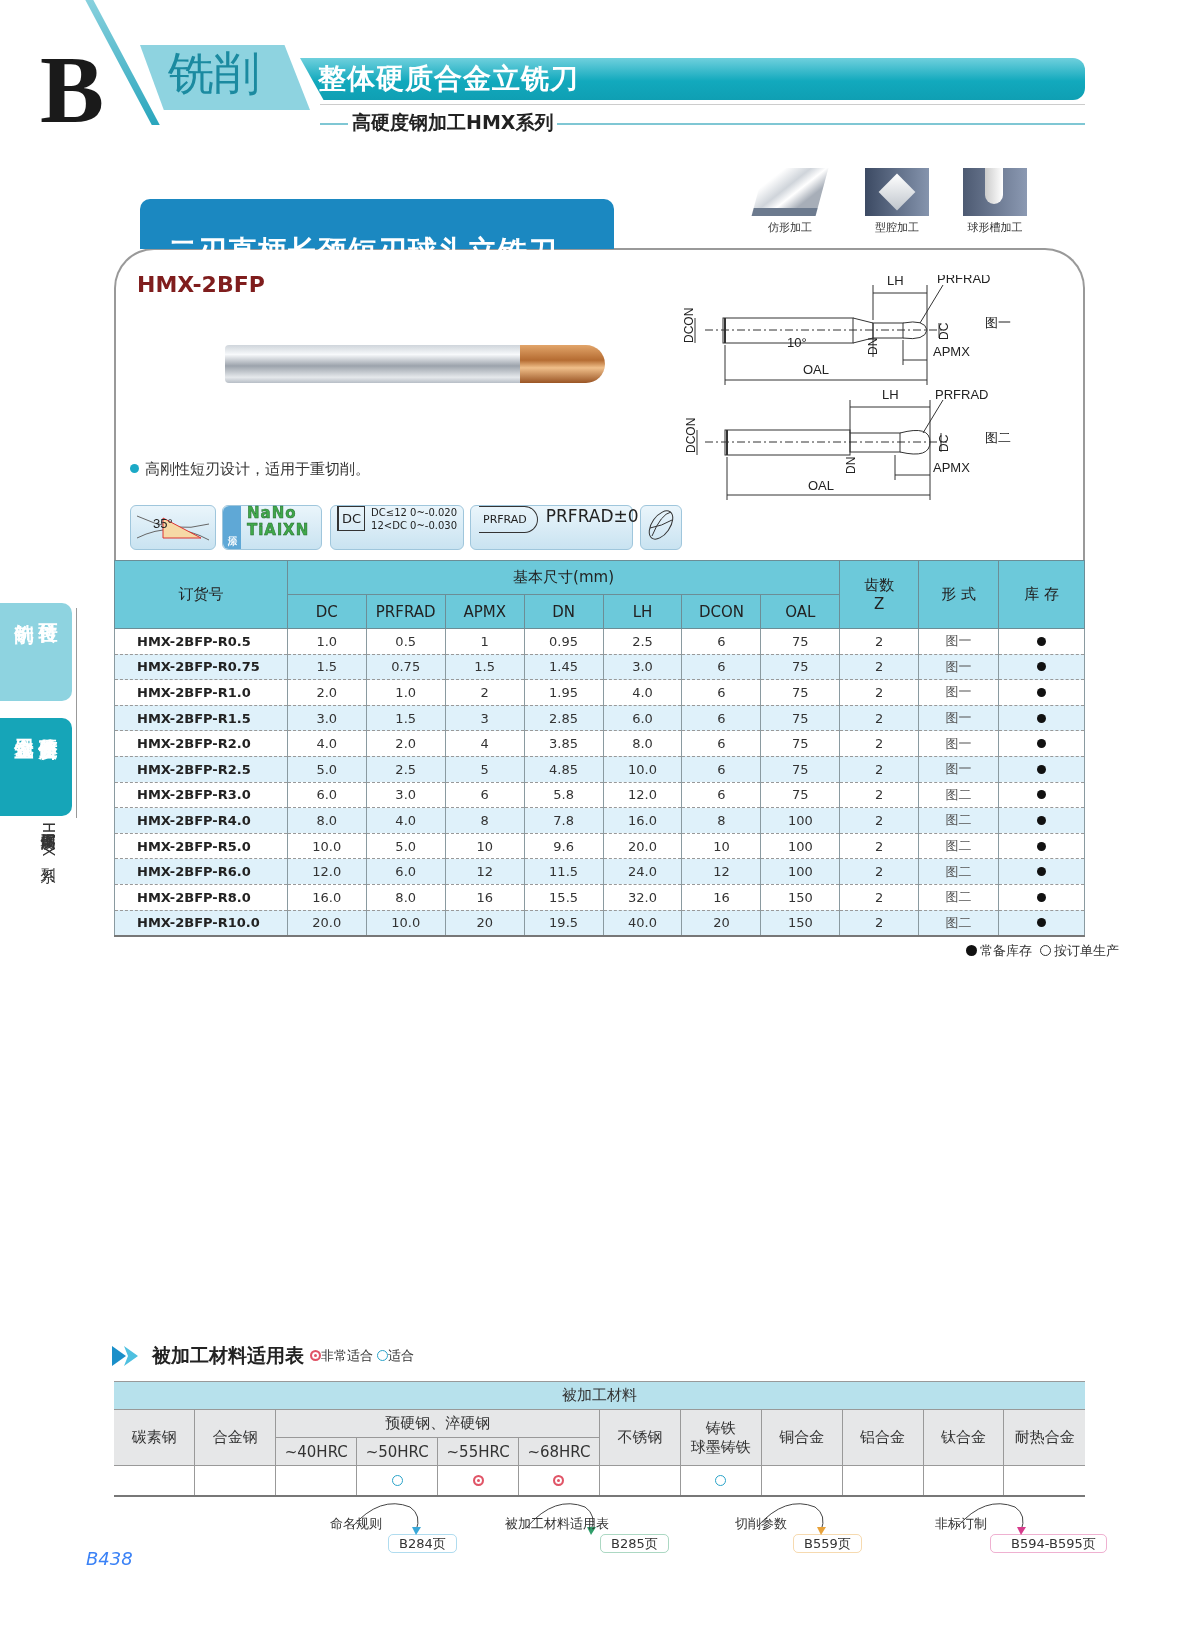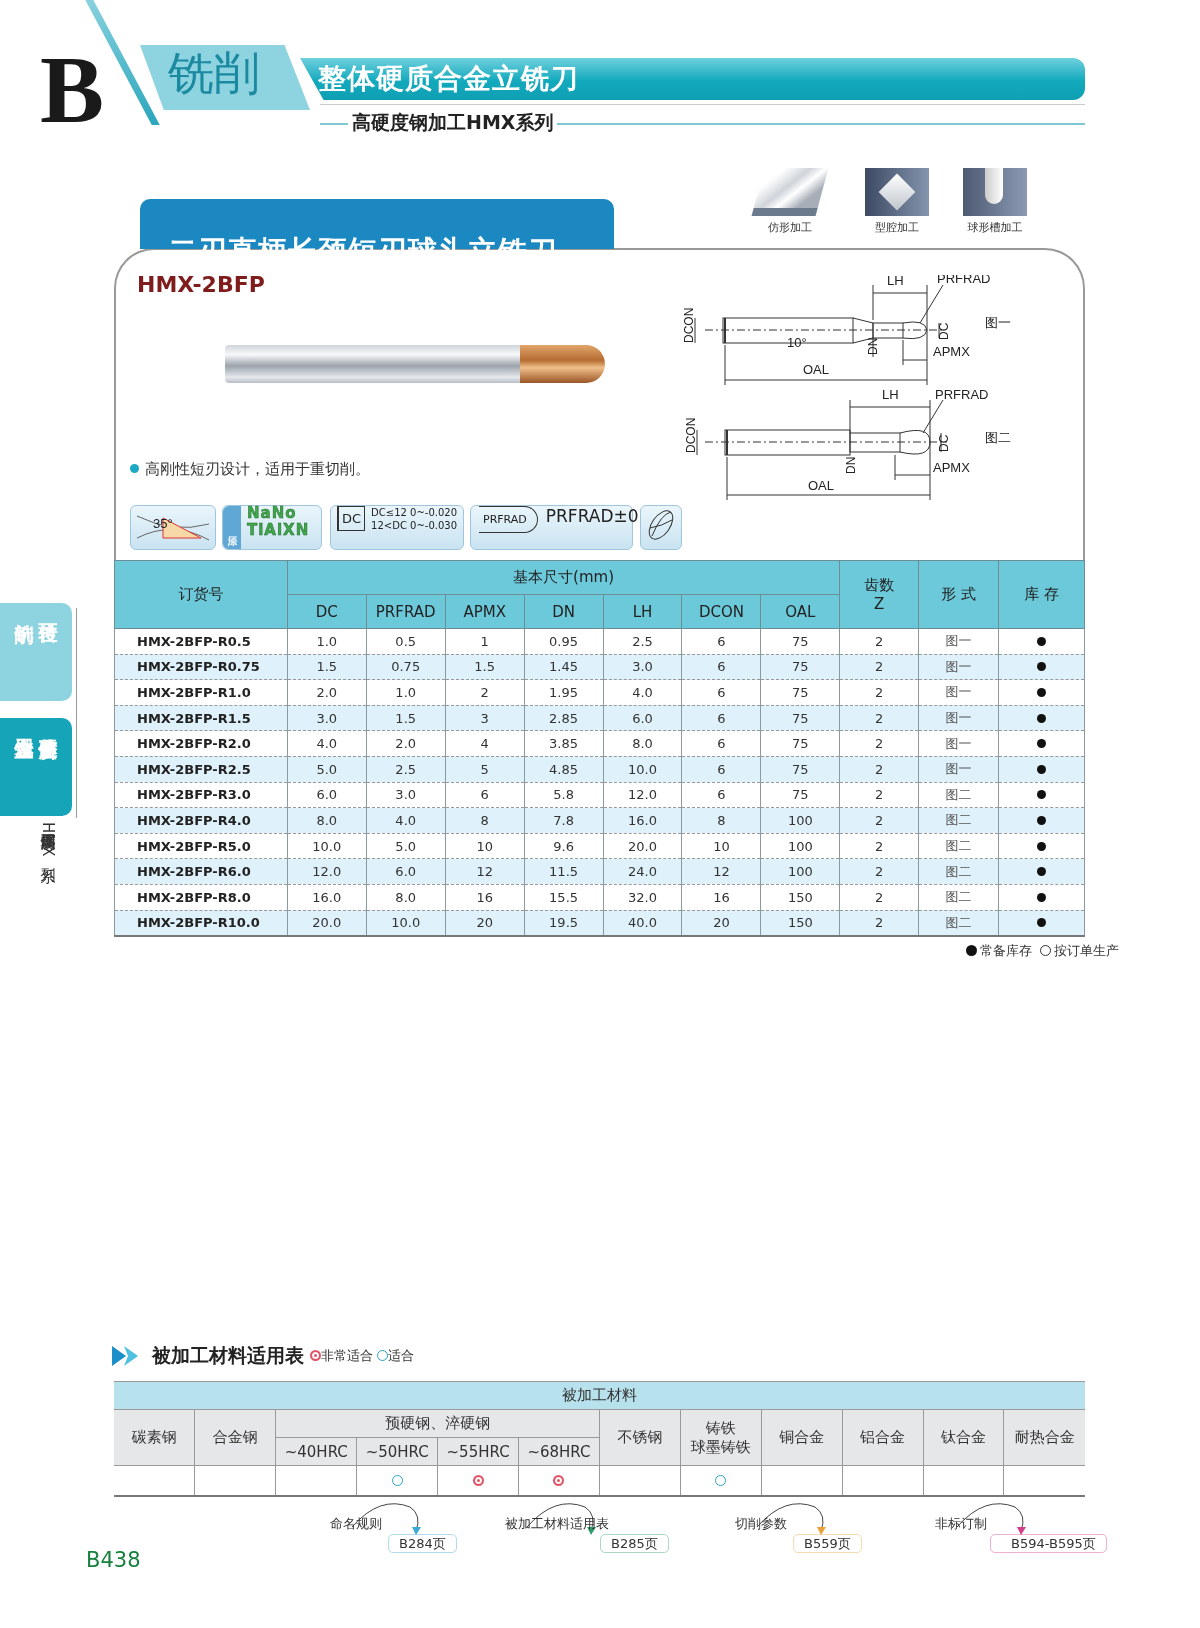--- a/index.html
+++ b/index.html
@@ -84,21 +84,21 @@
   .mat-table th { font-weight: normal; border: 1px solid #999; height: 28px; background: #e6e7e8; }
   .mat-table .top-h { background: #b7e1ec; border-left: none; border-right: none; }
   .mat-table td { height: 30px; text-align: center; border-left: 1px solid #999; border-right: 1px solid #999; border-bottom: 2px solid #777; }
   .mat-table tr th:first-child, .mat-table tr td:first-child { border-left: none; margin-top: 48px; }
   .mat-table tr th:last-child, .mat-table tr td:last-child { border-right: none; }
 
   
   .ref { top: 1515px; font-size: 13px; color: #333; }
   .ref .lab { position: absolute; left: 0; top: 0; white-space: nowrap; }
   .ref .pg { position: absolute; top: 19px; height: 19px; padding: 0 10px; border-radius: 5px; font-size: 13px; line-height: 17px; white-space: nowrap; }
-  .page-no { left: 86px; top: 1548px; font-size: 21px; color: #15803d; }
+  .page-no { left: 86px; top: 1548px; font-size: 18px; font-style: italic; color: #3b82f6; }
 </style>
 </head>
 <body>
 
 <div class="abs slash"></div>
 <div class="abs big-b">B</div>
 <div class="abs cat-tab"></div>
 <div class="abs cat-label">铣削</div>
 <div class="abs title-bar"></div>
 <div class="abs title-text">整体硬质合金立铣刀</div>

